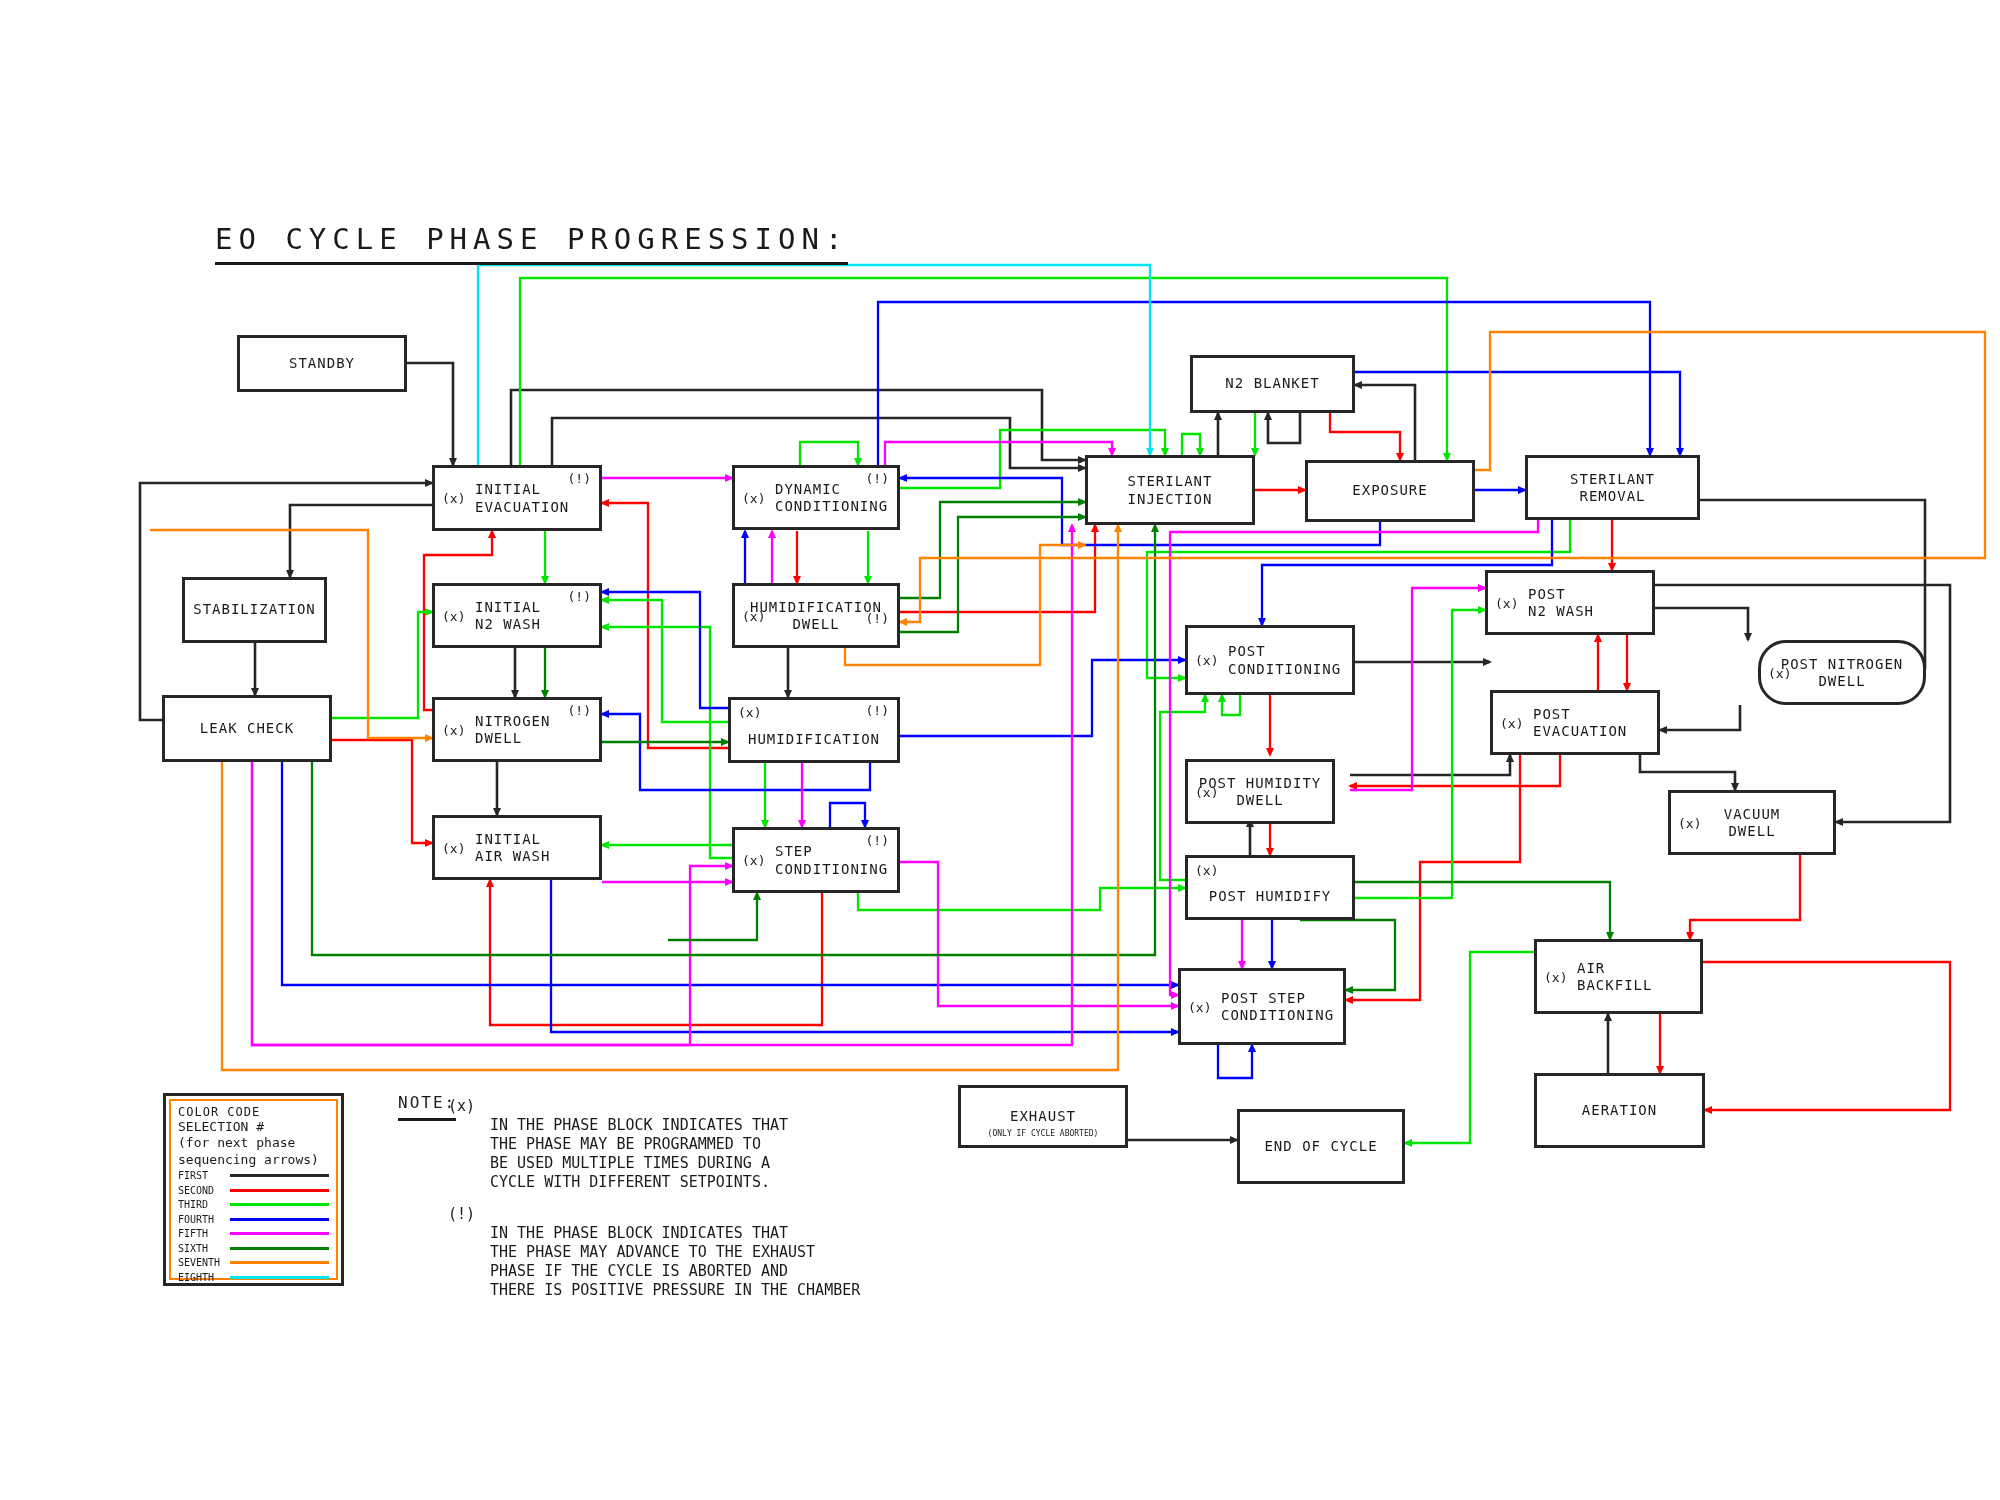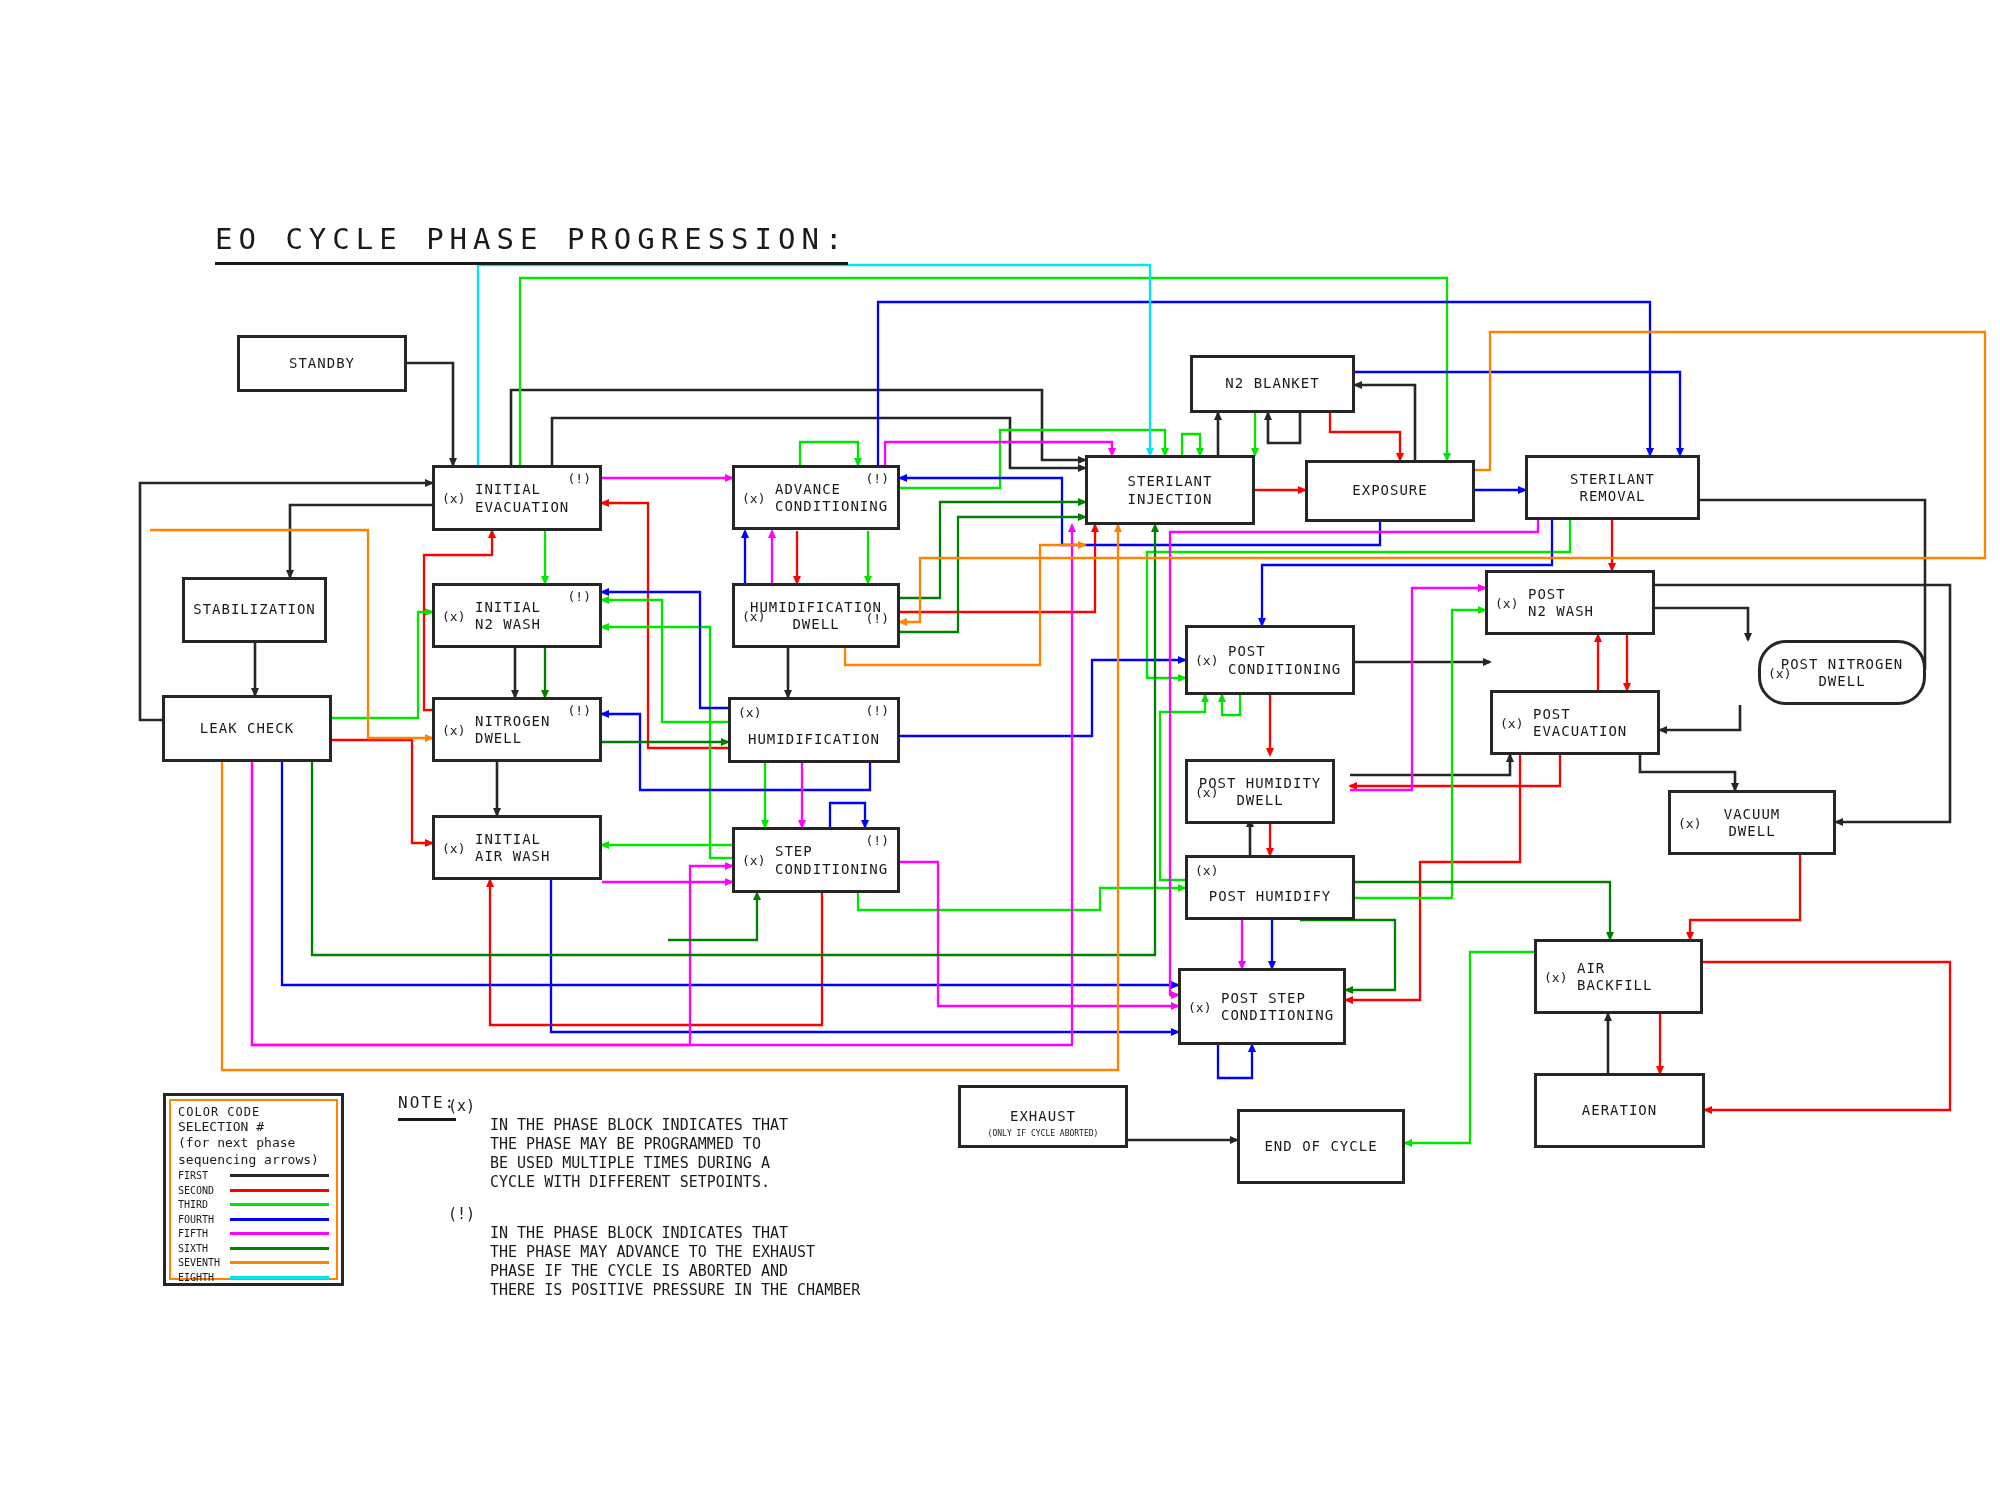--- a/index.html
+++ b/index.html
@@ -197,21 +197,21 @@
 DWELL</div>
         <span class="mark xm-ml">(x)</span>
         <span class="mark em-tr">(!)</span>
       </div>
       <div class="node align-left" style="left: 432px; top: 815px; width: 170px; height: 65px;">
         <div class="lines">INITIAL
 AIR WASH</div>
         <span class="mark xm-ml">(x)</span>
       </div>
       <div class="node align-left" style="left: 732px; top: 465px; width: 168px; height: 65px;">
-        <div class="lines">ADVANCE
+        <div class="lines">DYNAMIC
 CONDITIONING</div>
         <span class="mark xm-ml">(x)</span>
         <span class="mark em-tr">(!)</span>
       </div>
       <div class="node align-center" style="left: 732px; top: 583px; width: 168px; height: 65px;">
         <div class="lines">HUMIDIFICATION
 DWELL</div>
         <span class="mark xm-ml">(x)</span>
         <span class="mark em-mr">(!)</span>
       </div>

